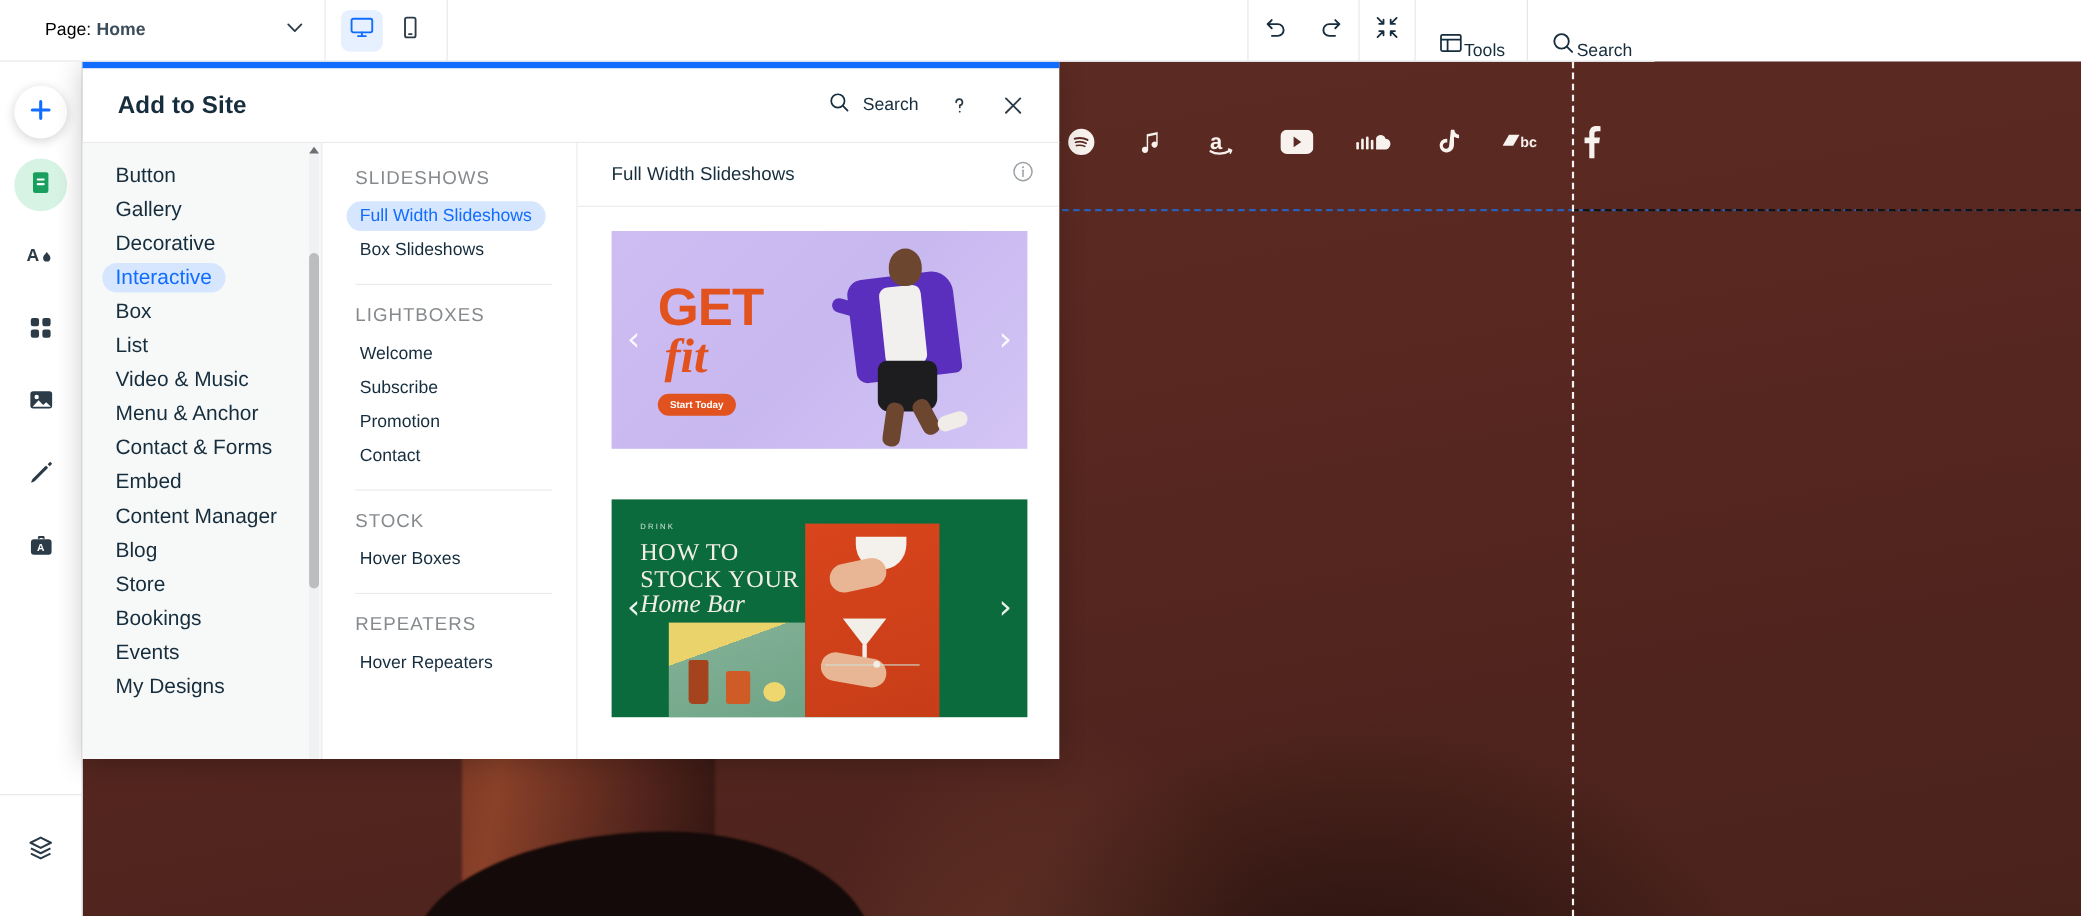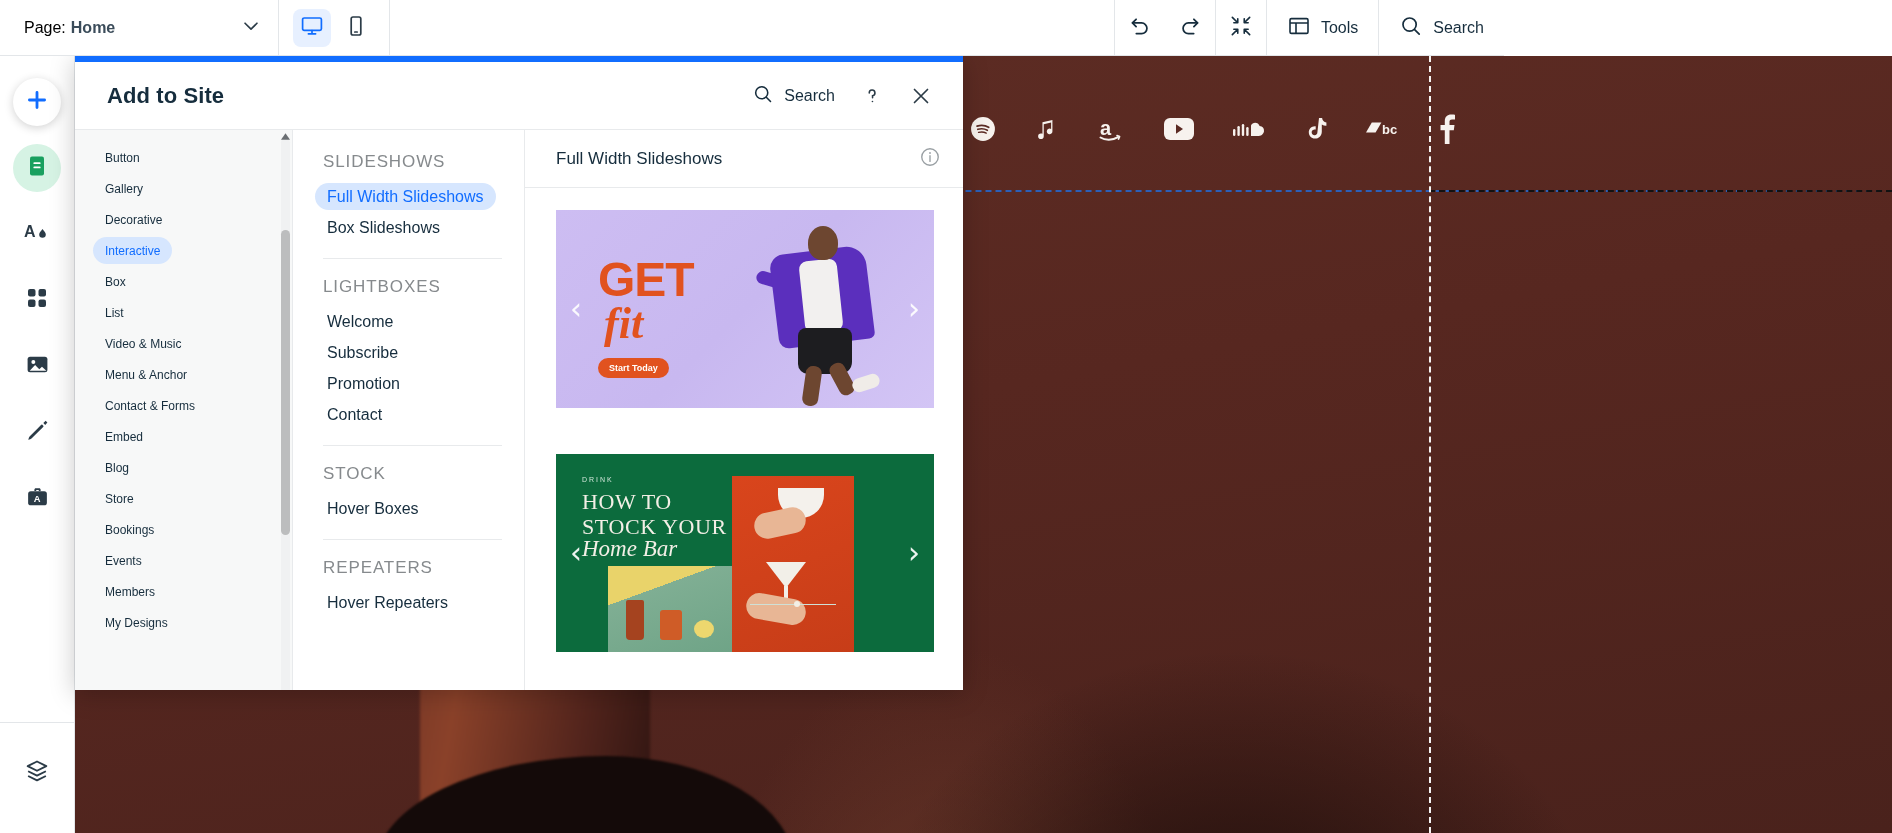--- a/index.html
+++ b/index.html
@@ -8,21 +8,21 @@
     font-family: "Liberation Sans", sans-serif;
     background: #ffffff;
     color: #162d3d;
     -webkit-font-smoothing: antialiased;
   }
 
   
   .topbar {
     position: absolute; top: 0; left: 0; width: 1504px; height: 56px;
     background: #fff; border-bottom: 1px solid #e3e6e9;
-    display: flex; align-items: center; z-index: 60;
+    display: flex; align-items: center; z-index: 60; padding-left: 17px;
   }
   .page-selector {
     display: flex; align-items: center; height: 56px;
     padding: 0 16px 0 24px; width: 278px; cursor: pointer;
   }
   .page-label { font-size: 16px; color: #000; font-weight: 400; }
   .page-value { font-size: 16px; color: #3b4c5a; margin-left: 5px; font-weight:700;}
   .chev { margin-left: auto; color: #2b3b47; }
   .tb-sep { width: 1px; height: 56px; background: #e3e6e9; }
 
@@ -33,21 +33,21 @@
   }
   .vp-btn.active { background: #e7f0ff; }
   .spacer { flex: 1; }
 
   .tb-group { display: flex; align-items: center; height: 56px; }
   .tb-icon-btn {
     width: 50px; height: 56px; display: flex; align-items: center;
     justify-content: center; cursor: pointer;
   }
   .tb-text-btn {
-    display: flex; align-items: center; gap: 10px; height: 56px;
+    display: flex; align-items: flex-end; height: 56px;
     padding: 0 20px; cursor: pointer; font-size: 16px; color: #162d3d;
   }
 
   
   .rail {
     position: absolute; top: 56px; left: 0; width: 75px; height: 777px;
     background: #fff; border-right: 1px solid #e3e6e9;
     display: flex; flex-direction: column; align-items: center;
     padding-top: 22px; z-index: 40;
   }
@@ -127,22 +127,22 @@
 
   .panel-body { flex: 1; display: flex; min-height: 0; }
 
   
   .cat-col {
     width: 218px; background: #f7f8f8; border-right: 1px solid #e8eaec;
     position: relative; overflow: hidden;
   }
   .cat-scroll { padding: 14px 0 10px 0; }
   .cat-item {
-    height: 31px; display: flex; align-items: flex-start; padding-left: 30px;
-    font-size: 12px; color: #162d3d; cursor: pointer;
+    height: 31px; display: flex; align-items: center; padding-left: 30px;
+    font-size: 19px; color: #162d3d; cursor: pointer;
   }
   .cat-item .pill {
     display: inline-flex; align-items: center; height: 27px; padding: 0 12px;
     border-radius: 14px; margin-left: -12px;
   }
   .cat-item.active .pill { background: #d6e6fe; color: #116dff; }
   .scrollbar-track {
     position: absolute; right: 2px; top: 8px; width: 9px; height: 560px;
     background: #f0f1f2; border-radius: 5px;
   }
@@ -562,33 +562,33 @@
         <div class="cat-item">
             <span class="pill">Menu &amp; Anchor</span>
           </div>
         <div class="cat-item">
             <span class="pill">Contact &amp; Forms</span>
           </div>
         <div class="cat-item">
             <span class="pill">Embed</span>
           </div>
         <div class="cat-item">
+            <span class="pill">Content Manager</span>
+          </div>
+        <div class="cat-item">
             <span class="pill">Blog</span>
           </div>
         <div class="cat-item">
             <span class="pill">Store</span>
           </div>
         <div class="cat-item">
             <span class="pill">Bookings</span>
           </div>
         <div class="cat-item">
             <span class="pill">Events</span>
-          </div>
-        <div class="cat-item">
-            <span class="pill">Members</span>
           </div>
         <div class="cat-item">
             <span class="pill">My Designs</span>
           </div>
       </div>
       <div class="scrollbar-track"></div>
       <div class="scroll-arrow">
         <svg width="9" height="7" viewBox="0 0 10 7" fill="#6b6f73">
             <path d="M5 0l5 7H0z"></path>
           </svg>

